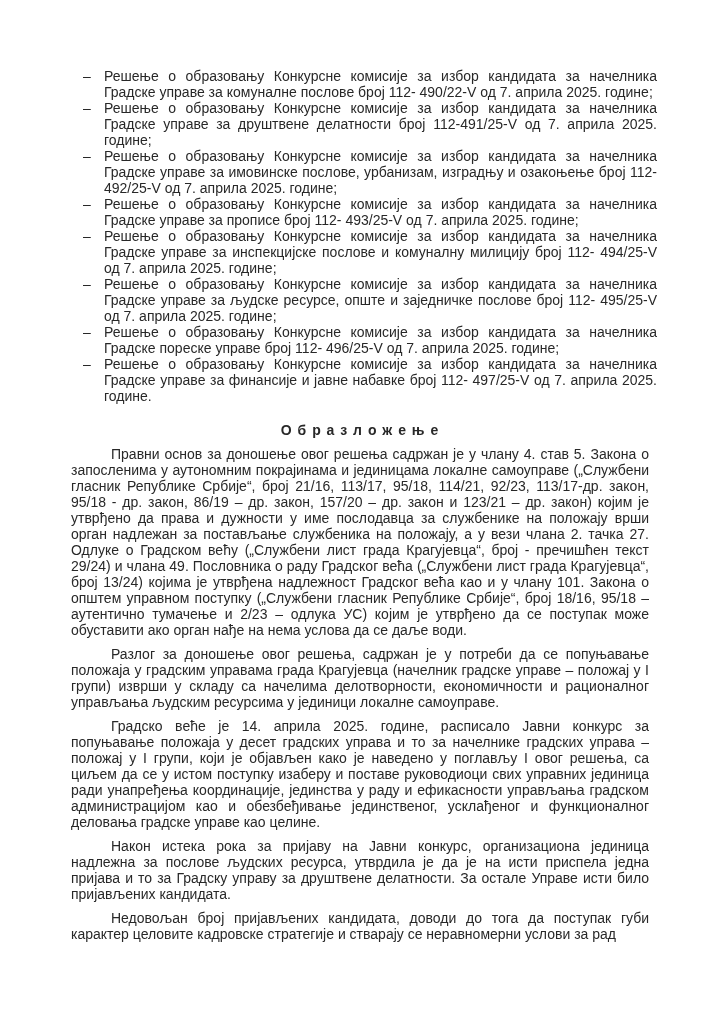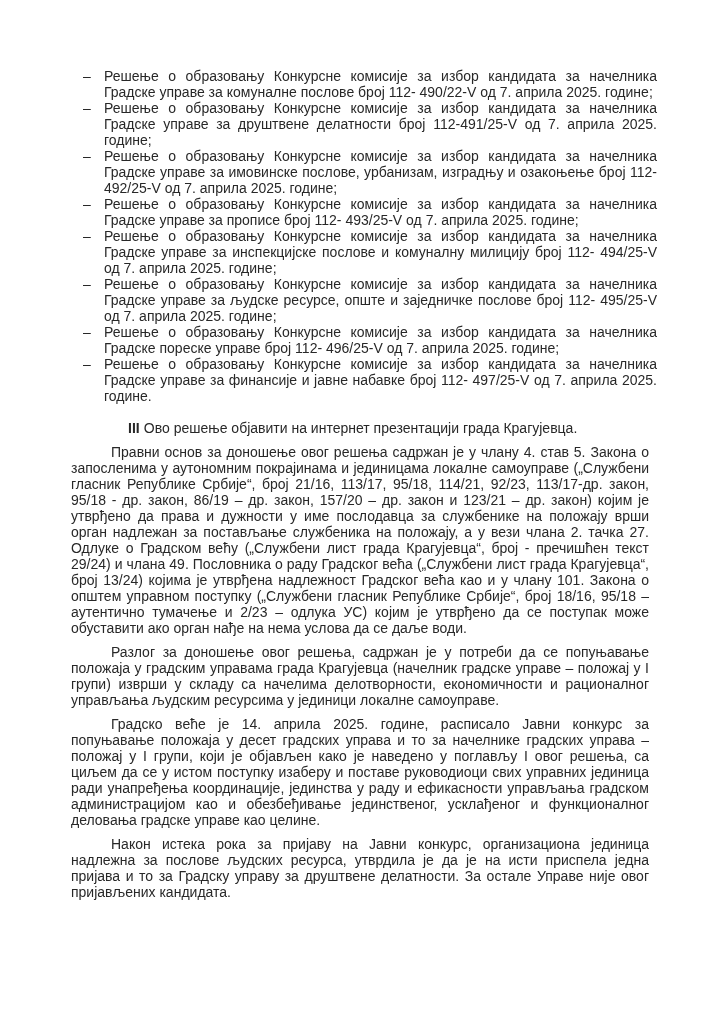--- a/index.html
+++ b/index.html
@@ -94,23 +94,22 @@
     <li>
       <span class="bullet-marker">–</span>
       <span>Решење о образовању Конкурсне комисије за избор кандидата за начелника Градске пореске управе број 112- 496/25-V од 7. априла 2025. године;</span>
     </li>
     <li>
       <span class="bullet-marker">–</span>
       <span>Решење о образовању Конкурсне комисије за избор кандидата за начелника Градске управе за финансије и јавне набавке број 112- 497/25-V од 7. априла 2025. године.</span>
     </li>
   </ul>
 
-  <p class="section-iii">
-    <b>III</b><span>Ово решење објавити на интернет презентацији града Крагујевца.</span>
-  </p>
 
+  <h2 class="explanation-heading">О б р а з л о ж е њ е</h2>
 
   <p class="body-para">Правни основ за доношење овог решења садржан је у члану 4. став 5. Закона о запосленима у аутономним покрајинама и јединицама локалне самоуправе („Службени гласник Републике Србије“, број 21/16, 113/17, 95/18, 114/21, 92/23, 113/17-др. закон, 95/18 - др. закон, 86/19 – др. закон, 157/20 – др. закон и 123/21 – др. закон) којим је утврђено да права и дужности у име послодавца за службенике на положају врши орган надлежан за постављање службеника на положају, а у вези члана 2. тачка 27. Одлуке о Градском већу („Службени лист града Крагујевца“, број - пречишћен текст 29/24) и члана 49. Пословника о раду Градског већа („Службени лист града Крагујевца“, број 13/24) којима је утврђена надлежност Градског већа као и у члану 101. Закона о општем управном поступку („Службени гласник Републике Србије“, број 18/16, 95/18 – аутентично тумачење и 2/23 – одлука УС) којим је утврђено да се поступак може обуставити ако орган нађе на нема услова да се даље води.</p>
   <p class="body-para">Разлог за доношење овог решења, садржан је у потреби да се попуњавање положаја у градским управама града Крагујевца (начелник градске управе – положај у I групи) изврши у складу са начелима делотворности, економичности и рационалног управљања људским ресурсима у јединици локалне самоуправе.</p>
   <p class="body-para">Градско веће је 14. априла 2025. године, расписало Јавни конкурс за попуњавање положаја у десет градских управа и то за начелнике градских управа – положај у I групи, који је објављен како је наведено у поглављу I овог решења, са циљем да се у истом поступку изаберу и поставе руководиоци свих управних јединица ради унапређења координације, јединства у раду и ефикасности управљања градском администрацијом као и обезбеђивање јединственог, усклађеног и функционалног деловања градске управе као целине.</p>
-  <p class="body-para">Након истека рока за пријаву на Јавни конкурс, организациона јединица надлежна за послове људских ресурса, утврдила је да је на исти приспела једна пријава и то за Градску управу за друштвене делатности. За остале Управе није овог пријављених кандидата.</p>
+  <p class="body-para">Након истека рока за пријаву на Јавни конкурс, организациона јединица надлежна за послове људских ресурса, утврдила је да је на исти приспела једна пријава и то за Градску управу за друштвене делатности. За остале Управе исти било пријављених кандидата.</p>
+  <p class="body-para">Недовољан број пријављених кандидата, доводи до тога да поступак губи карактер целовите кадровске стратегије и стварају се неравномерни услови за рад</p>
 
 </div>
 
 </body></html>

